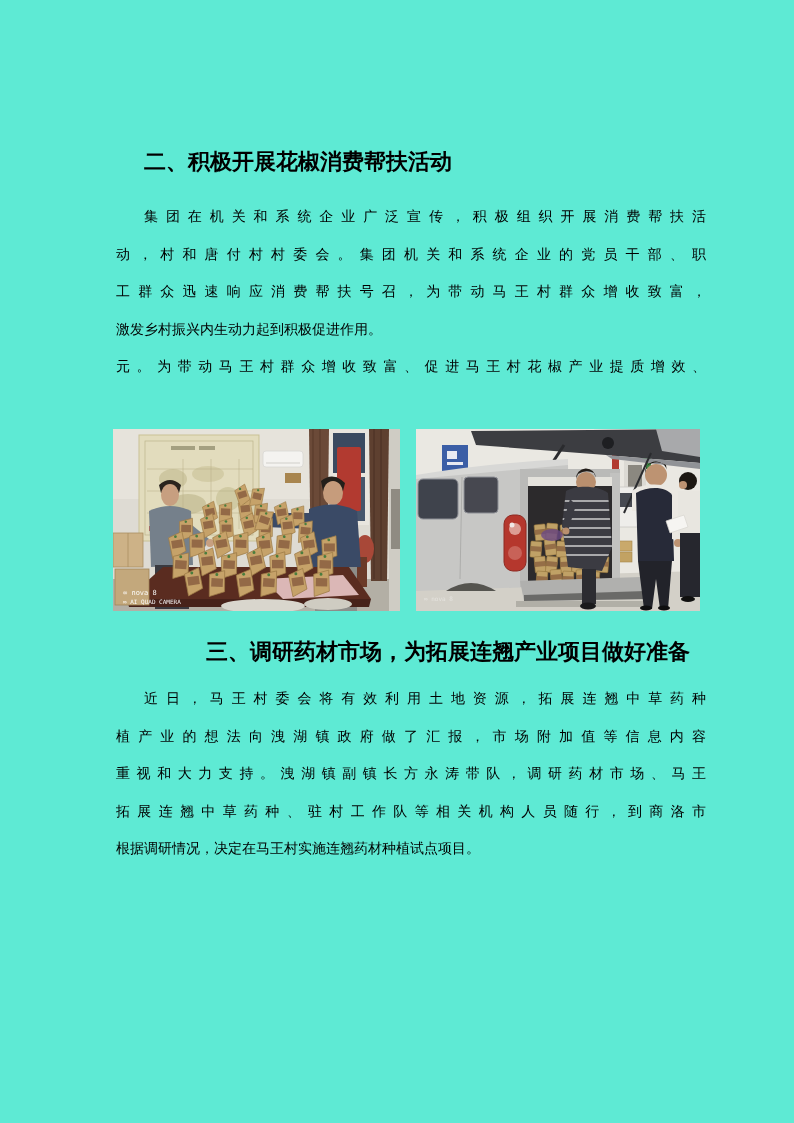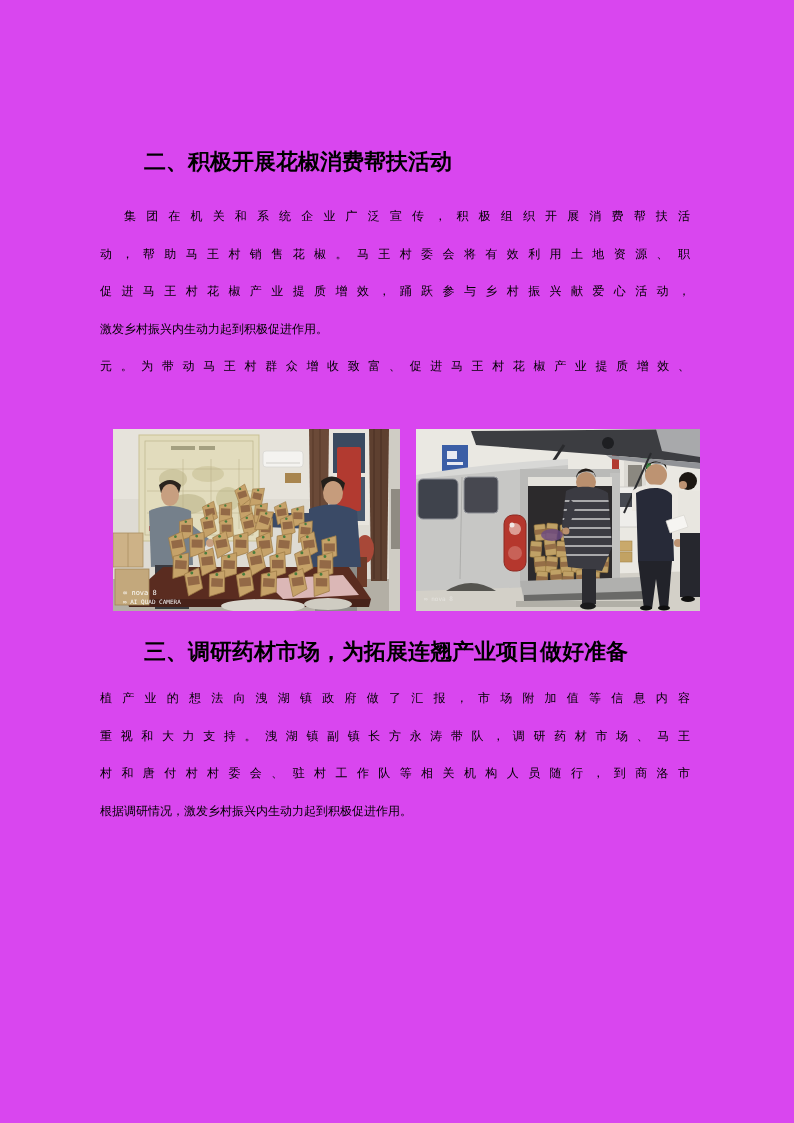--- a/index.html
+++ b/index.html
@@ -1,33 +1,33 @@
 <!DOCTYPE html>
 <html><head>
 <meta charset="utf-8">
 <style>
   html,body { margin:0; padding:0; background:#888; }
   .page {
     position:relative;
     width:794px; height:1123px;
     margin:0 auto;
-    background:#d946ef;
+    background:#5eead4;
     color:#000;
     font-family:"Liberation Serif","DejaVu Serif",serif;
     overflow:hidden;
   }
   .heading {
     position:absolute; left:100px; width:590px; margin:0;
     font-family:"Liberation Sans","DejaVu Sans",sans-serif;
     font-weight:bold; font-size:22px; line-height:30px;
     text-indent:44px; color:#000;
   }
   #heading-1 { top:147px; }
-  #heading-2 { top:637px; }
-  .para { position:absolute; left:100px; width:590px; font-size:12px; }
+  #heading-2 { top:637px;text-align:right; }
+  .para { position:absolute; left:116px; width:590px; font-size:14px; }
   #para-1 { top:198px; }
   #para-2 { top:680px; }
   .para-line {
     height:37.5px; line-height:37.5px;
     text-align:justify; text-align-last:justify;
     overflow:hidden;
   }
   .para-line.first-line { text-indent:2em; }
   .para-line.last-line { text-align-last:left; }
   .photo-row {
@@ -39,22 +39,22 @@
 </style>
 </head>
 <body>
 
 <div class="page">
 
   <h2 class="heading" id="heading-1">二、积极开展花椒消费帮扶活动</h2>
 
   <div class="para" id="para-1">
       <div class="para-line first-line">集团在机关和系统企业广泛宣传，积极组织开展消费帮扶活</div>
-      <div class="para-line">动，帮助马王村销售花椒。马王村委会将有效利用土地资源、职</div>
-      <div class="para-line">促进马王村花椒产业提质增效，踊跃参与乡村振兴献爱心活动，</div>
+      <div class="para-line">动，村和唐付村村委会。集团机关和系统企业的党员干部、职</div>
+      <div class="para-line">工群众迅速响应消费帮扶号召，为带动马王村群众增收致富，</div>
       <div class="para-line last-line">激发乡村振兴内生动力起到积极促进作用。</div>
       <div class="para-line">元。为带动马王村群众增收致富、促进马王村花椒产业提质增效、</div>
     </div>
 
   <div class="photo-row">
 
     <svg width="287" height="182" viewBox="0 0 287 182" xmlns="http://www.w3.org/2000/svg">
       <defs>
         <g id="bagL">
           <path d="M1,5 L15,0 L17,20 L3,26 Z" fill="#c6a269" stroke="#9c7a46" stroke-width="0.7"></path>
@@ -318,19 +318,20 @@
 
       <g opacity="0.4">
         <text class="wm" x="8" y="172" font-size="6" fill="#ffffff">∞ nova 8</text>
       </g>
     </svg>
   </div>
 
   <h2 class="heading" id="heading-2">三、调研药材市场，为拓展连翘产业项目做好准备</h2>
 
   <div class="para" id="para-2">
+      <div class="para-line first-line">近日，马王村委会将有效利用土地资源，拓展连翘中草药种</div>
       <div class="para-line">植产业的想法向洩湖镇政府做了汇报，市场附加值等信息内容</div>
       <div class="para-line">重视和大力支持。洩湖镇副镇长方永涛带队，调研药材市场、马王</div>
-      <div class="para-line">村和唐付村村委会、驻村工作队等相关机构人员随行，到商洛市</div>
-      <div class="para-line last-line">根据调研情况，激发乡村振兴内生动力起到积极促进作用。</div>
+      <div class="para-line">拓展连翘中草药种、驻村工作队等相关机构人员随行，到商洛市</div>
+      <div class="para-line last-line">根据调研情况，决定在马王村实施连翘药材种植试点项目。</div>
     </div>
 
 </div>
 
 </body></html>

